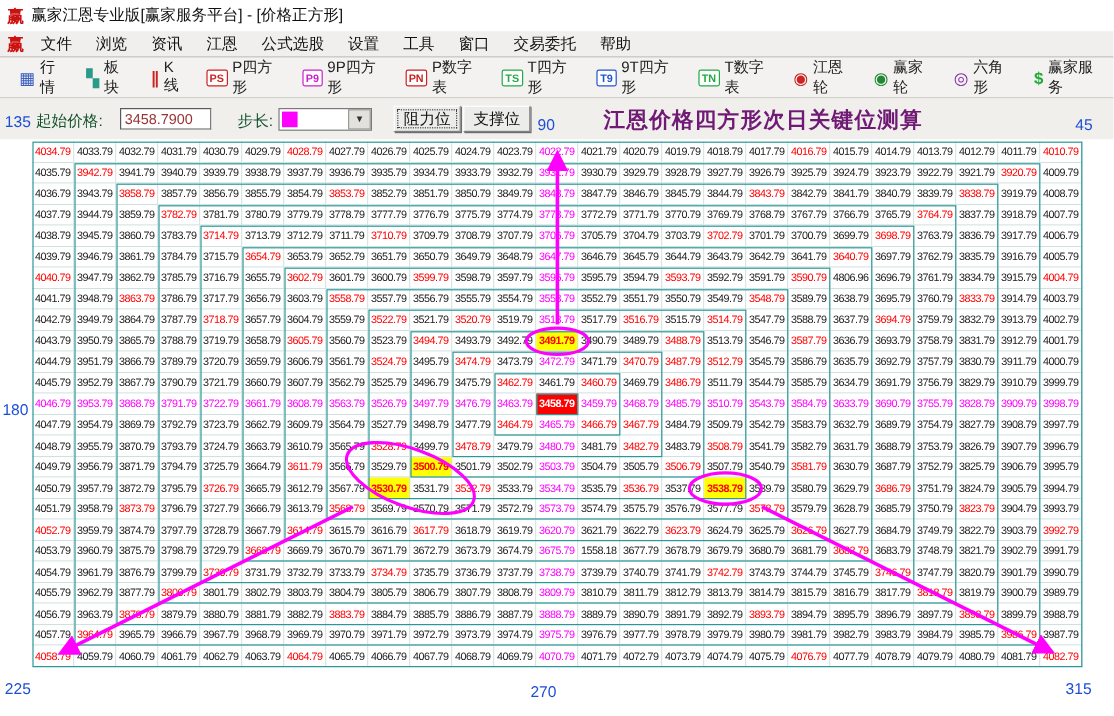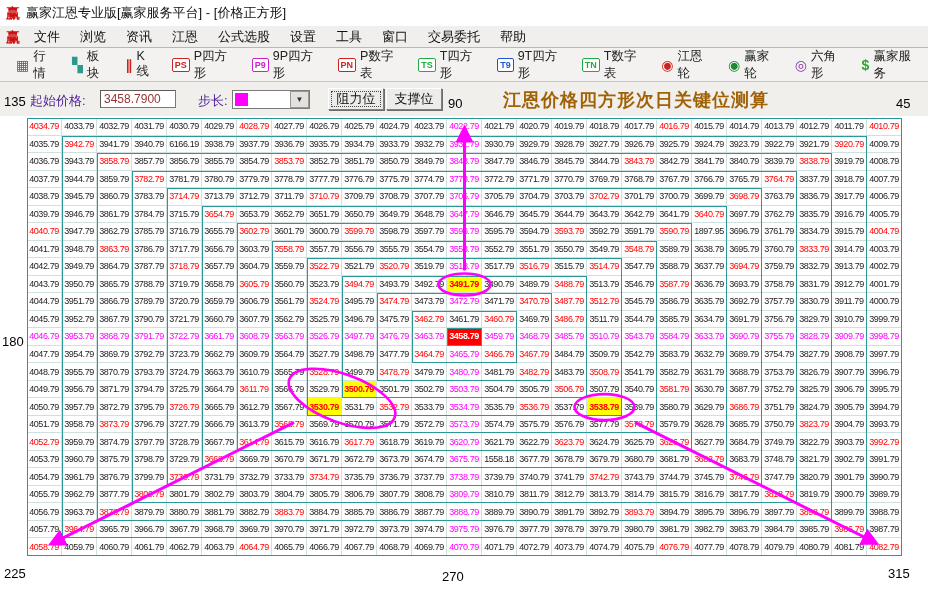--- a/index.html
+++ b/index.html
@@ -29,21 +29,21 @@
   .tb-item{display:inline-flex;align-items:center;gap:4px;padding:3px 7px;border:1px solid transparent;}
   .tb-glyph{font-size:14px;line-height:14px;font-weight:bold;}
   .tb-glyph.boxed{
     font-size:9px;font-weight:bold;border:1px solid currentColor;padding:1px 2px;
     line-height:10px;border-radius:2px;background:#fff;
   }
   
   .controlsbar{
     position:absolute;left:0;top:82px;width:928px;height:34px;background:#f0efec;
   }
-  .ctl-label{position:absolute;font-size:13px;color:#4c1d95;}
+  .ctl-label{position:absolute;font-size:13px;color:#14532d;}
   .price-input{
     position:absolute;left:100px;top:8px;width:76px;height:18px;border:1px solid #7a7a7a;
     border-top-color:#5a5a5a;border-left-color:#5a5a5a;background:#fff;color:#993333;
     font-size:12px;font-family:"Liberation Sans","DejaVu Sans",sans-serif;padding:0 3px;box-sizing:border-box;
   }
   .step-select{
     position:absolute;left:232px;top:8px;width:78px;height:19px;border:1px solid #7a7a7a;
     background:#fff;display:flex;align-items:center;box-sizing:border-box;
   }
   .step-swatch{width:13px;height:13px;margin-left:2px;background:#ff00ff;}
@@ -51,25 +51,25 @@
     margin-left:auto;width:17px;height:15px;background:#e3e1dd;border:1px solid #9a9894;
     display:flex;align-items:center;justify-content:center;font-size:8px;color:#333;
   }
   .push-btn{
     position:absolute;top:6px;height:22px;background:#ececea;border:1px solid #808080;
     border-top-color:#fff;border-left-color:#fff;box-shadow:1px 1px 0 #6d6d6d;
     font-size:13px;color:#111;display:flex;align-items:center;justify-content:center;box-sizing:border-box;
   }
   .push-btn.focused{outline:1px dotted #444;outline-offset:-4px;}
   .grid-heading{
-    position:absolute;left:503px;top:88px;font-size:18px;font-weight:bold;color:#a16207;
+    position:absolute;left:503px;top:88px;font-size:18px;font-weight:bold;color:#701a75;
     letter-spacing:1px;white-space:nowrap;
   }
   
-  .angle-label{position:absolute;font-size:13px;color:#000000;}
+  .angle-label{position:absolute;font-size:13px;color:#1d4ed8;}
   
   .gann-wrap{position:absolute;left:27px;top:118px;width:804px;height:438px;}
   .gann-grid{
     position:absolute;left:0;top:0;width:875px;height:438px;
     display:grid;grid-template-columns:repeat(25,1fr);grid-template-rows:repeat(25,1fr);
   }
   .cell{
     border-right:1px solid #cfe0e0;border-bottom:1px solid #cfe0e0;
     font-size:9px;letter-spacing:-0.4px;text-align:center;overflow:hidden;
     display:flex;align-items:center;justify-content:center;white-space:nowrap;
@@ -207,21 +207,21 @@
       <div class="cell">4015.79</div>
       <div class="cell">4014.79</div>
       <div class="cell">4013.79</div>
       <div class="cell">4012.79</div>
       <div class="cell">4011.79</div>
       <div class="cell r">4010.79</div>
       <div class="cell">4035.79</div>
       <div class="cell r">3942.79</div>
       <div class="cell">3941.79</div>
       <div class="cell">3940.79</div>
-      <div class="cell">6166.19</div>
+      <div class="cell">3939.79</div>
       <div class="cell">3938.79</div>
       <div class="cell">3937.79</div>
       <div class="cell">3936.79</div>
       <div class="cell">3935.79</div>
       <div class="cell">3934.79</div>
       <div class="cell">3933.79</div>
       <div class="cell">3932.79</div>
       <div class="cell m">3931.79</div>
       <div class="cell">3930.79</div>
       <div class="cell">3929.79</div>
@@ -347,21 +347,21 @@
       <div class="cell r">3599.79</div>
       <div class="cell">3598.79</div>
       <div class="cell">3597.79</div>
       <div class="cell m">3596.79</div>
       <div class="cell">3595.79</div>
       <div class="cell">3594.79</div>
       <div class="cell r">3593.79</div>
       <div class="cell">3592.79</div>
       <div class="cell">3591.79</div>
       <div class="cell r">3590.79</div>
-      <div class="cell">1897.95</div>
+      <div class="cell">4806.96</div>
       <div class="cell">3696.79</div>
       <div class="cell">3761.79</div>
       <div class="cell">3834.79</div>
       <div class="cell">3915.79</div>
       <div class="cell r">4004.79</div>
       <div class="cell">4041.79</div>
       <div class="cell">3948.79</div>
       <div class="cell r">3863.79</div>
       <div class="cell">3786.79</div>
       <div class="cell">3717.79</div>

